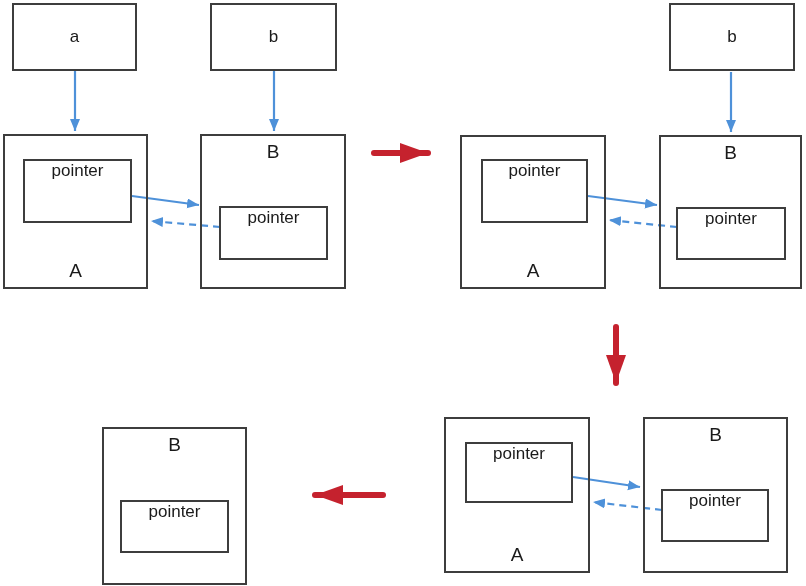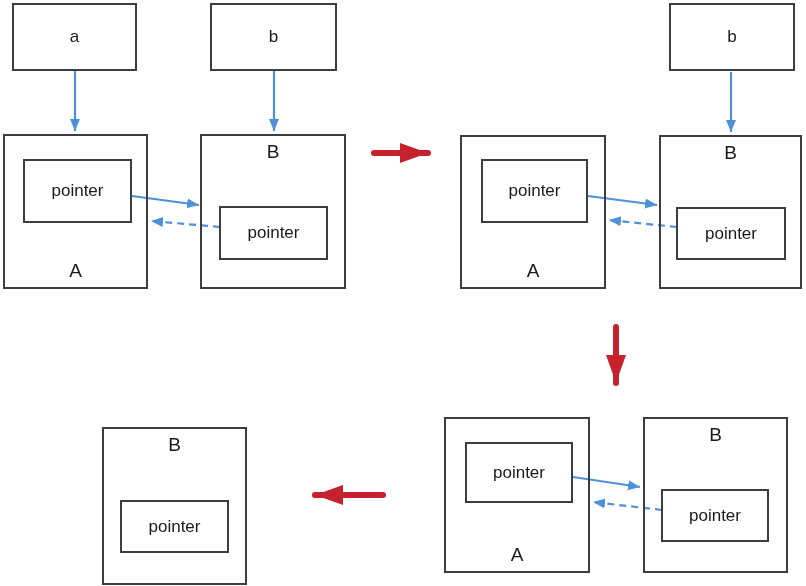--- a/index.html
+++ b/index.html
@@ -11,21 +11,21 @@
     color:var(--text,#1a1a1a);
     overflow:hidden;
   }
   .overlay{position:absolute;left:0;top:0;width:806px;height:586px;pointer-events:none;}
   .box{position:absolute;border:2px solid var(--border,#3d3d3d);box-sizing:border-box;background:transparent;}
   .small{display:flex;align-items:center;justify-content:center;}
   .vlbl{font-size:17px;}
   .obj-label{position:absolute;left:0;right:0;text-align:center;font-size:19px;}
   .obj-label.top{top:5px;}
   .obj-label.bottom{bottom:5px;}
-  .ptr{display:flex;align-items:center;justify-content:center;background:#fff;}
+  .ptr{display:flex;justify-content:center;background:#fff;}
   .plbl{font-size:17px;}
   .ln-blue{stroke:var(--blue,#4e91d9);stroke-width:2.2;fill:none;}
   .ln-dash{stroke-dasharray:7 5;}
   .ln-red{stroke:var(--red,#c5222e);stroke-width:6;stroke-linecap:round;fill:none;}
   .head-blue{fill:var(--blue,#4e91d9);}
   .head-red{fill:var(--red,#c5222e);}
 </style>
 </head>
 <body>
 

